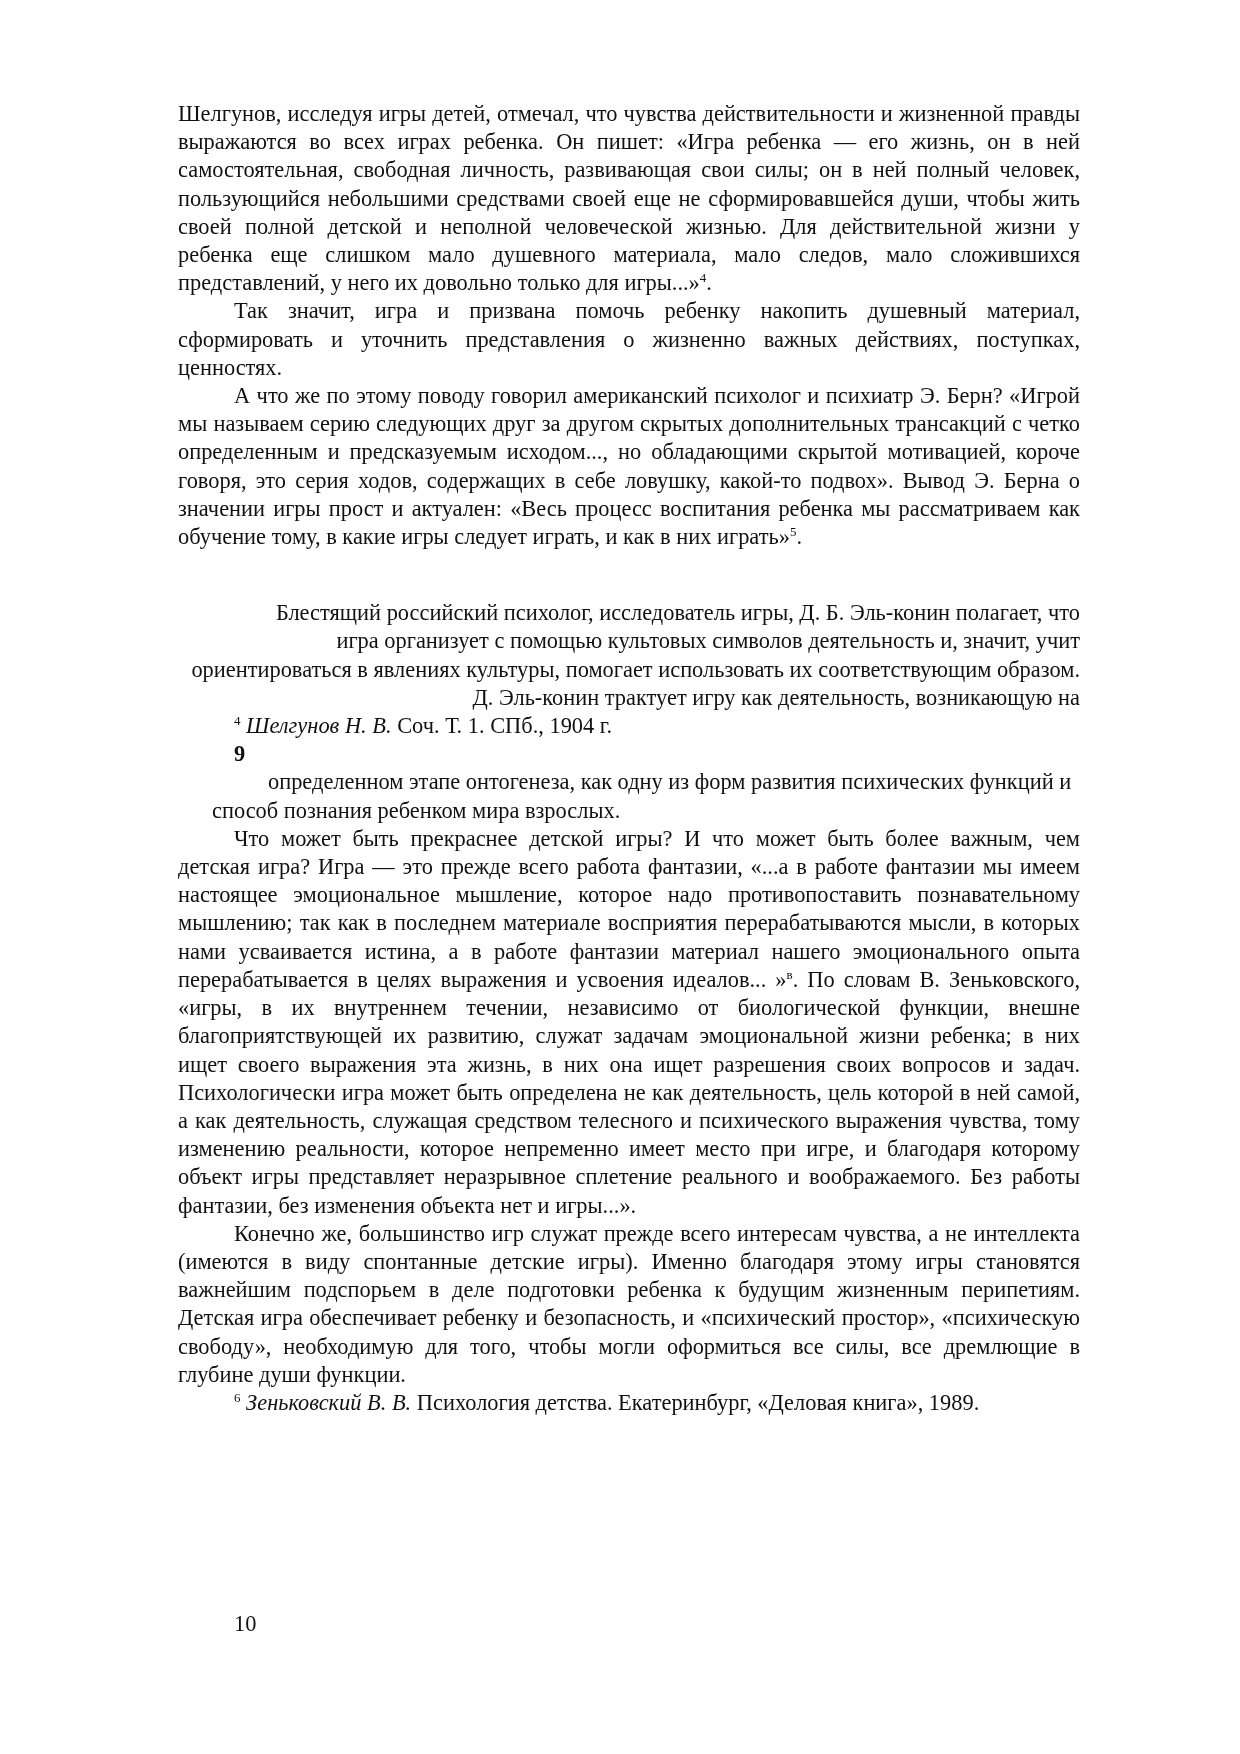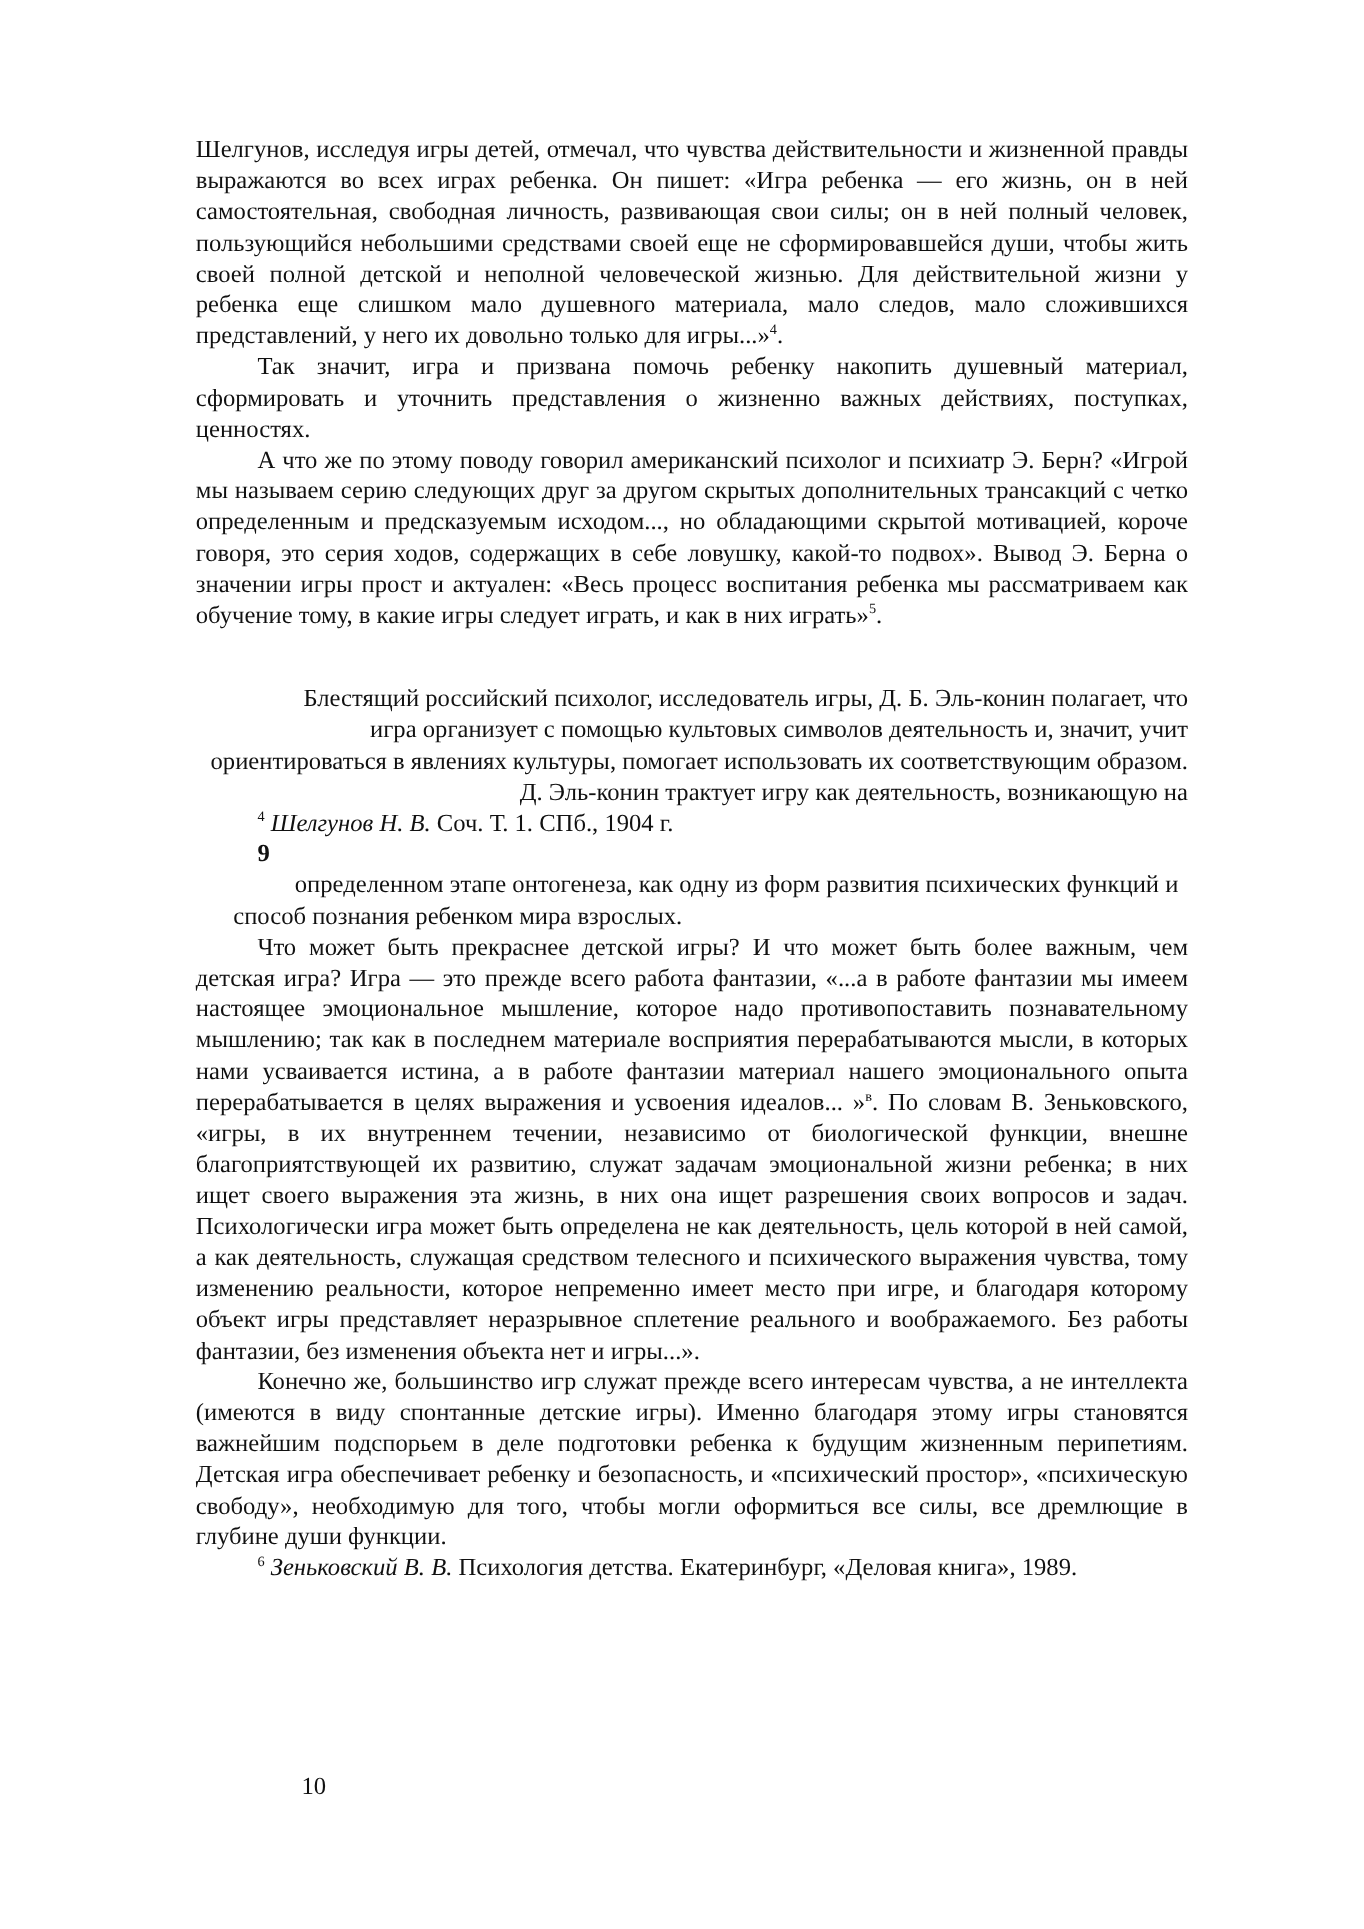--- a/index.html
+++ b/index.html
@@ -1,40 +1,39 @@
 <!DOCTYPE html>
 <html><head>
   <meta charset="utf-8">
   <style>
     html, body { margin: 0; padding: 0; background: #ffffff; }
     body { width: 1240px; height: 1754px; position: relative; overflow: hidden; }
     .page {
       position: absolute;
       left: 178px;
-      top: 122px;
+      top: 100px;
       width: 902px;
       font-family: "Liberation Serif", serif;
       font-size: 22.4px;
       line-height: 28.2px;
       color: #111111;
     }
     .para { margin: 0; text-align: justify; text-indent: 56px; }
     .para.noindent { text-indent: 0; }
     .fn { margin: 0; padding-left: 56px; text-align: left; }
     .fn i { font-style: italic; }
     sup { font-size: 13px; line-height: 0; vertical-align: super; }
     .pgnum-inline { margin: 0; padding-left: 56px; font-weight: bold; }
     .pgnum-bottom {
       position: absolute;
       left: 234px;
       top: 1611px;
       font-family: "Liberation Serif", serif;
       font-size: 22.4px;
       color: #111111;
-      margin-left: 40px;
     }
   </style>
 </head>
 <body>
 
 <div class="page">
 
   <p class="para noindent"><span>Шелгунов, исследуя игры детей, отмечал, что чувства действительности и жизненной правды выражаются во всех играх ребенка. Он пишет: «Игра ребенка — его жизнь, он в ней самостоятельная, свободная личность, развивающая свои силы; он в ней полный человек, пользующийся небольшими средствами своей еще не сформировавшейся души, чтобы жить своей полной детской и неполной человеческой жизнью. Для действительной жизни у ребенка еще слишком мало душевного материала, мало следов, мало сложившихся представлений, у него их довольно только для игры...»</span><sup>4</sup>.</p>
 
   <p class="para"><span>Так значит, игра и призвана помочь ребенку накопить душевный материал, сформировать и уточнить представления о жизненно важных действиях, поступках, ценностях.</span></p>

